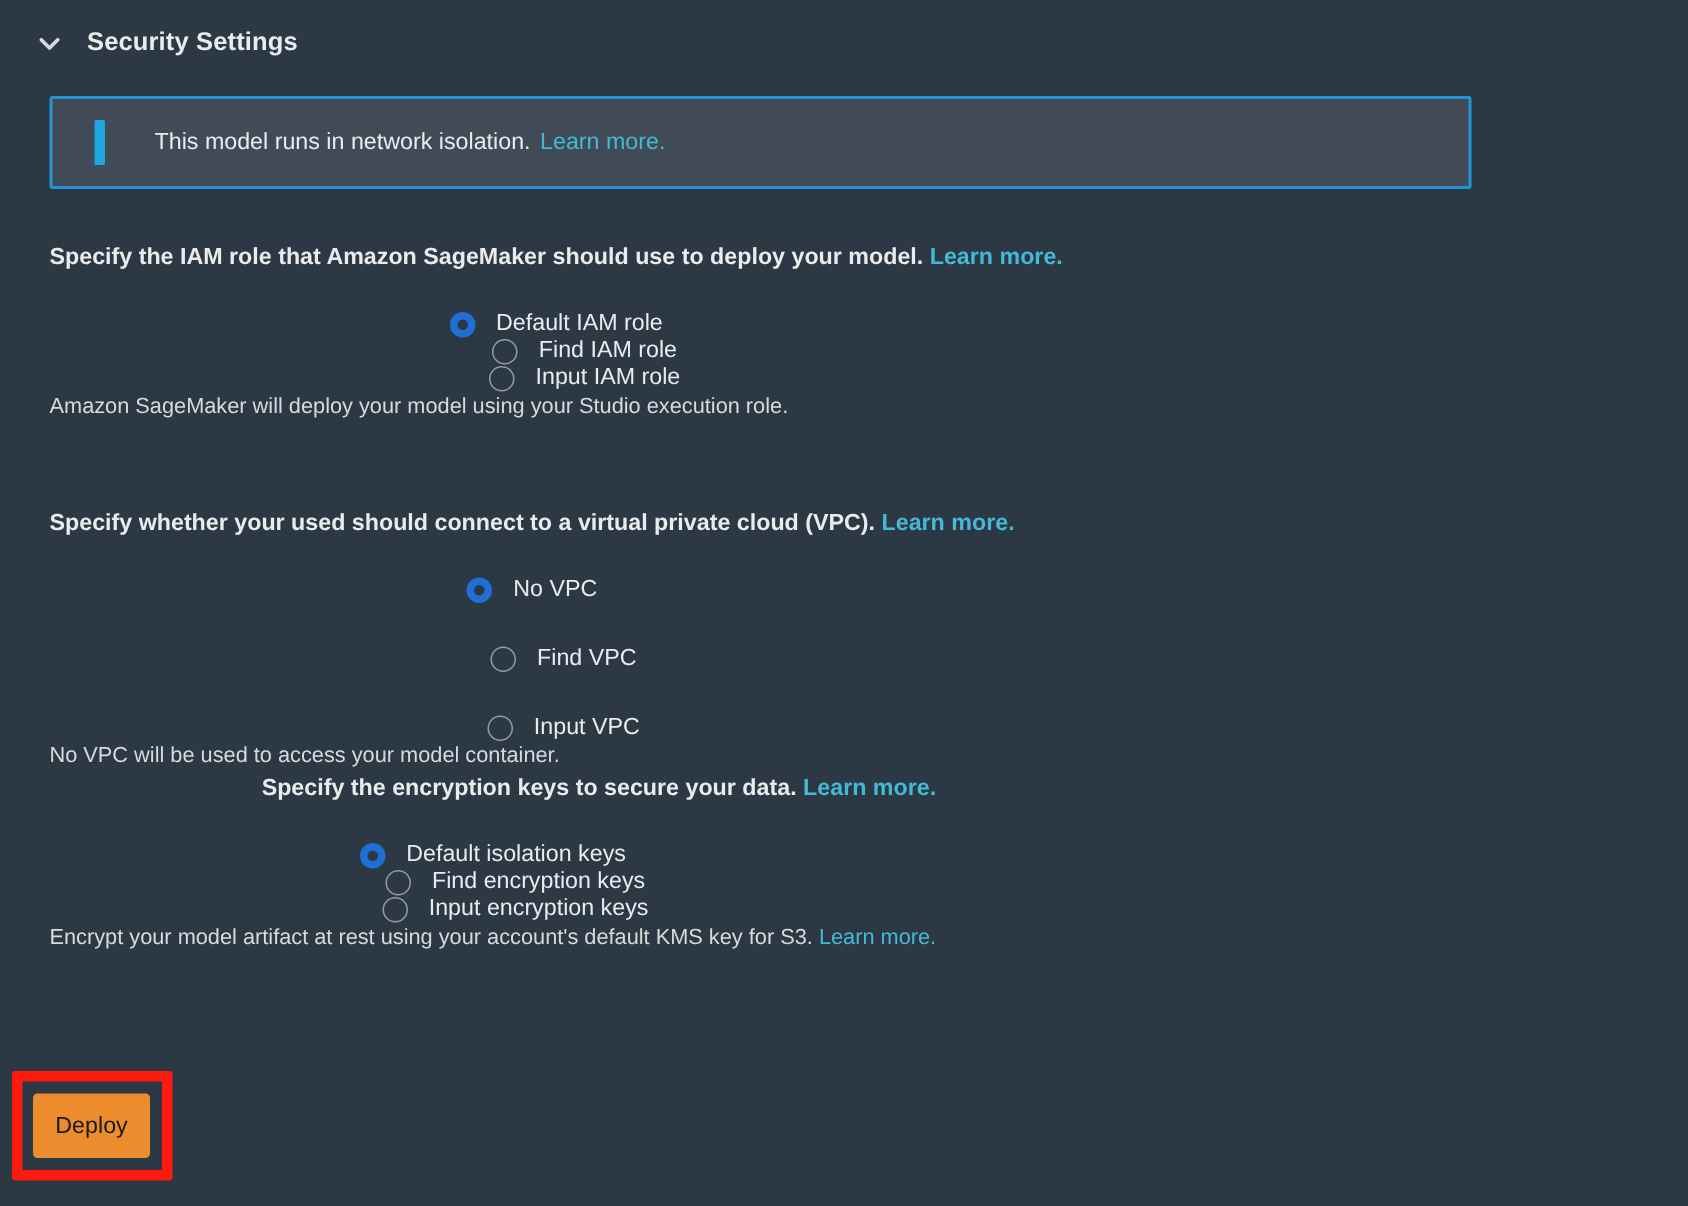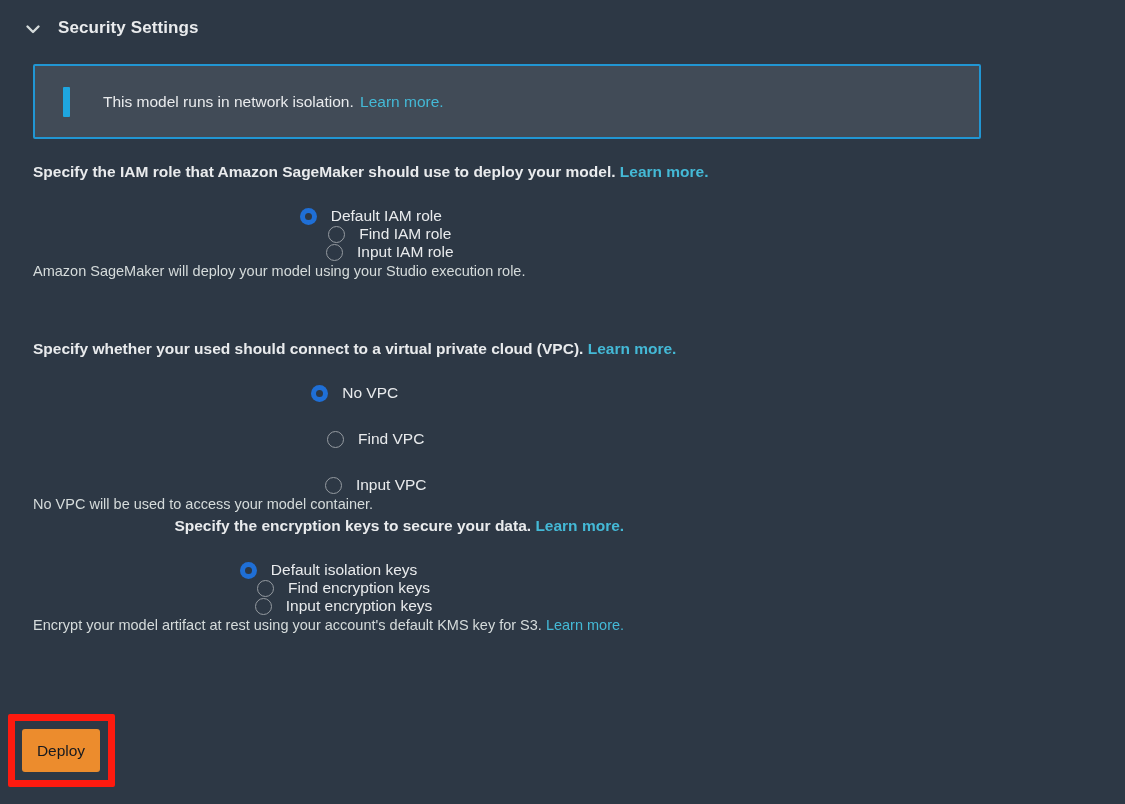--- a/index.html
+++ b/index.html
@@ -41,21 +41,21 @@
     color: #e9ebed;
     letter-spacing: 0.1px;
   }
 
   
   .alert {
     position: absolute;
     left: 33px;
     top: 64px;
     width: 948px;
-    height: 75px;
+    height: 62px;
     box-sizing: border-box;
     background: #414b57;
     border: 2px solid #2196d3;
     border-radius: 2px;
     display: flex;
     align-items: center;
   }
   .alert-bar {
     width: 7px;
     height: 30px;

